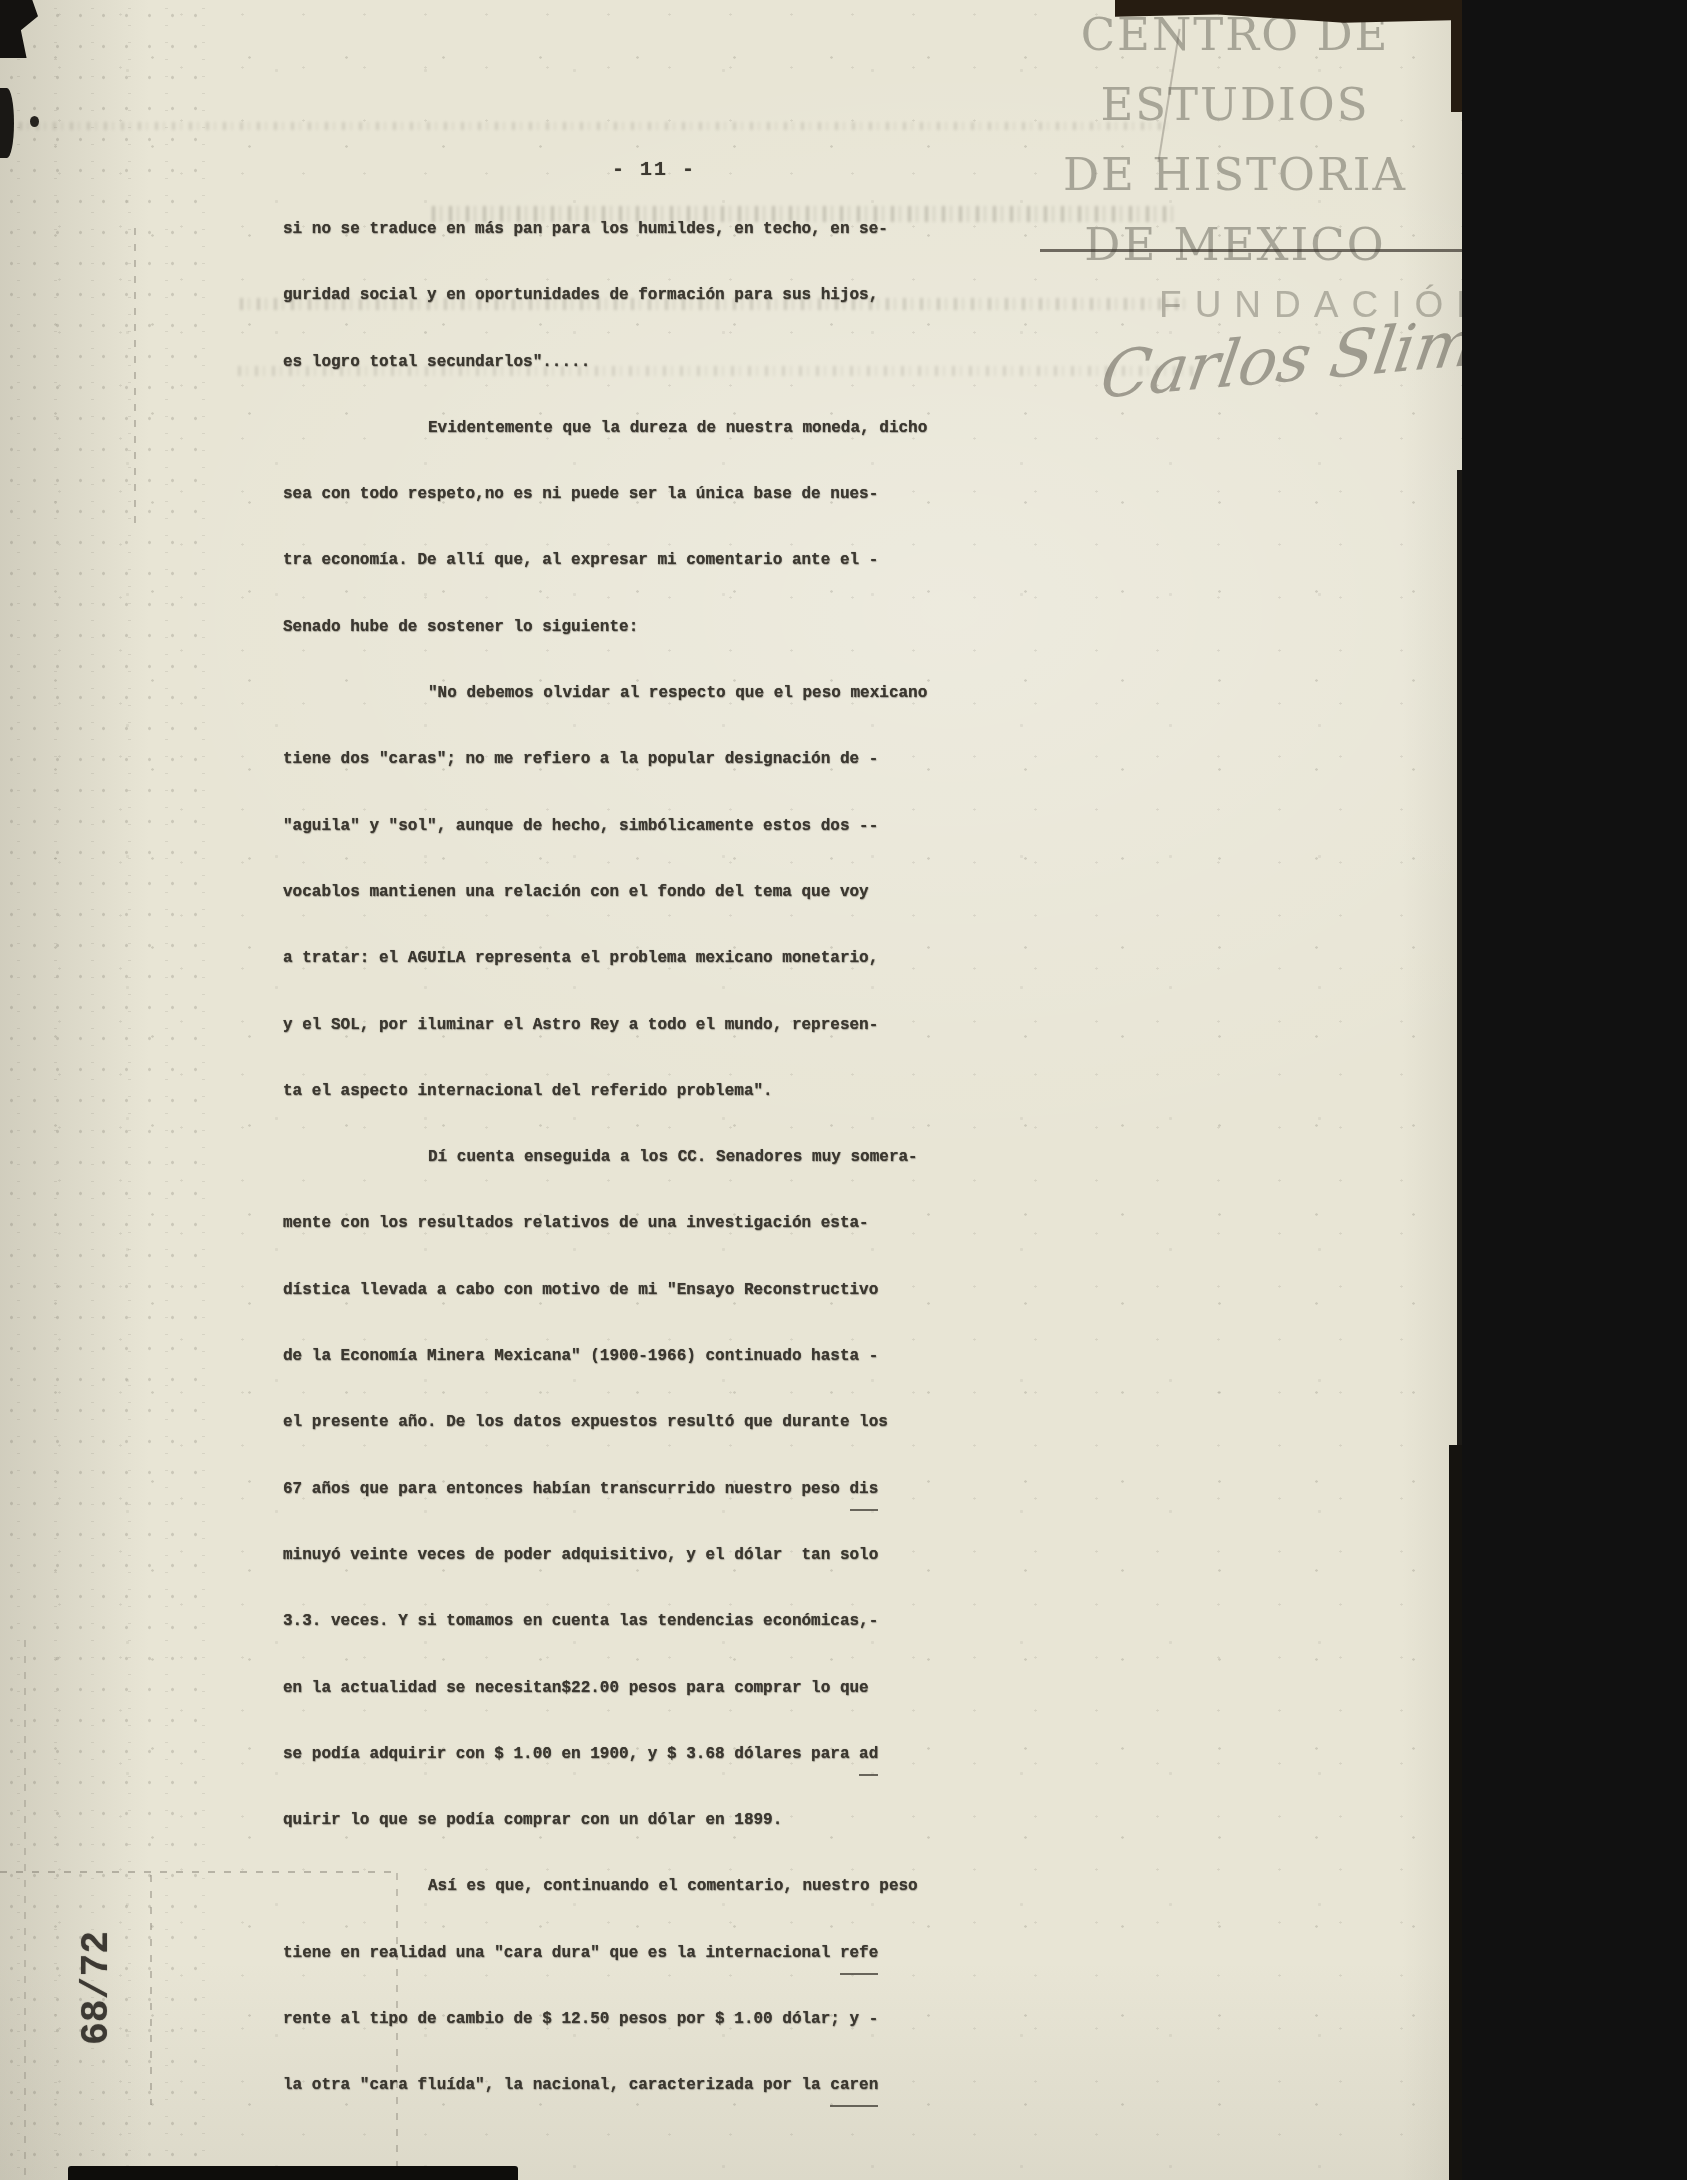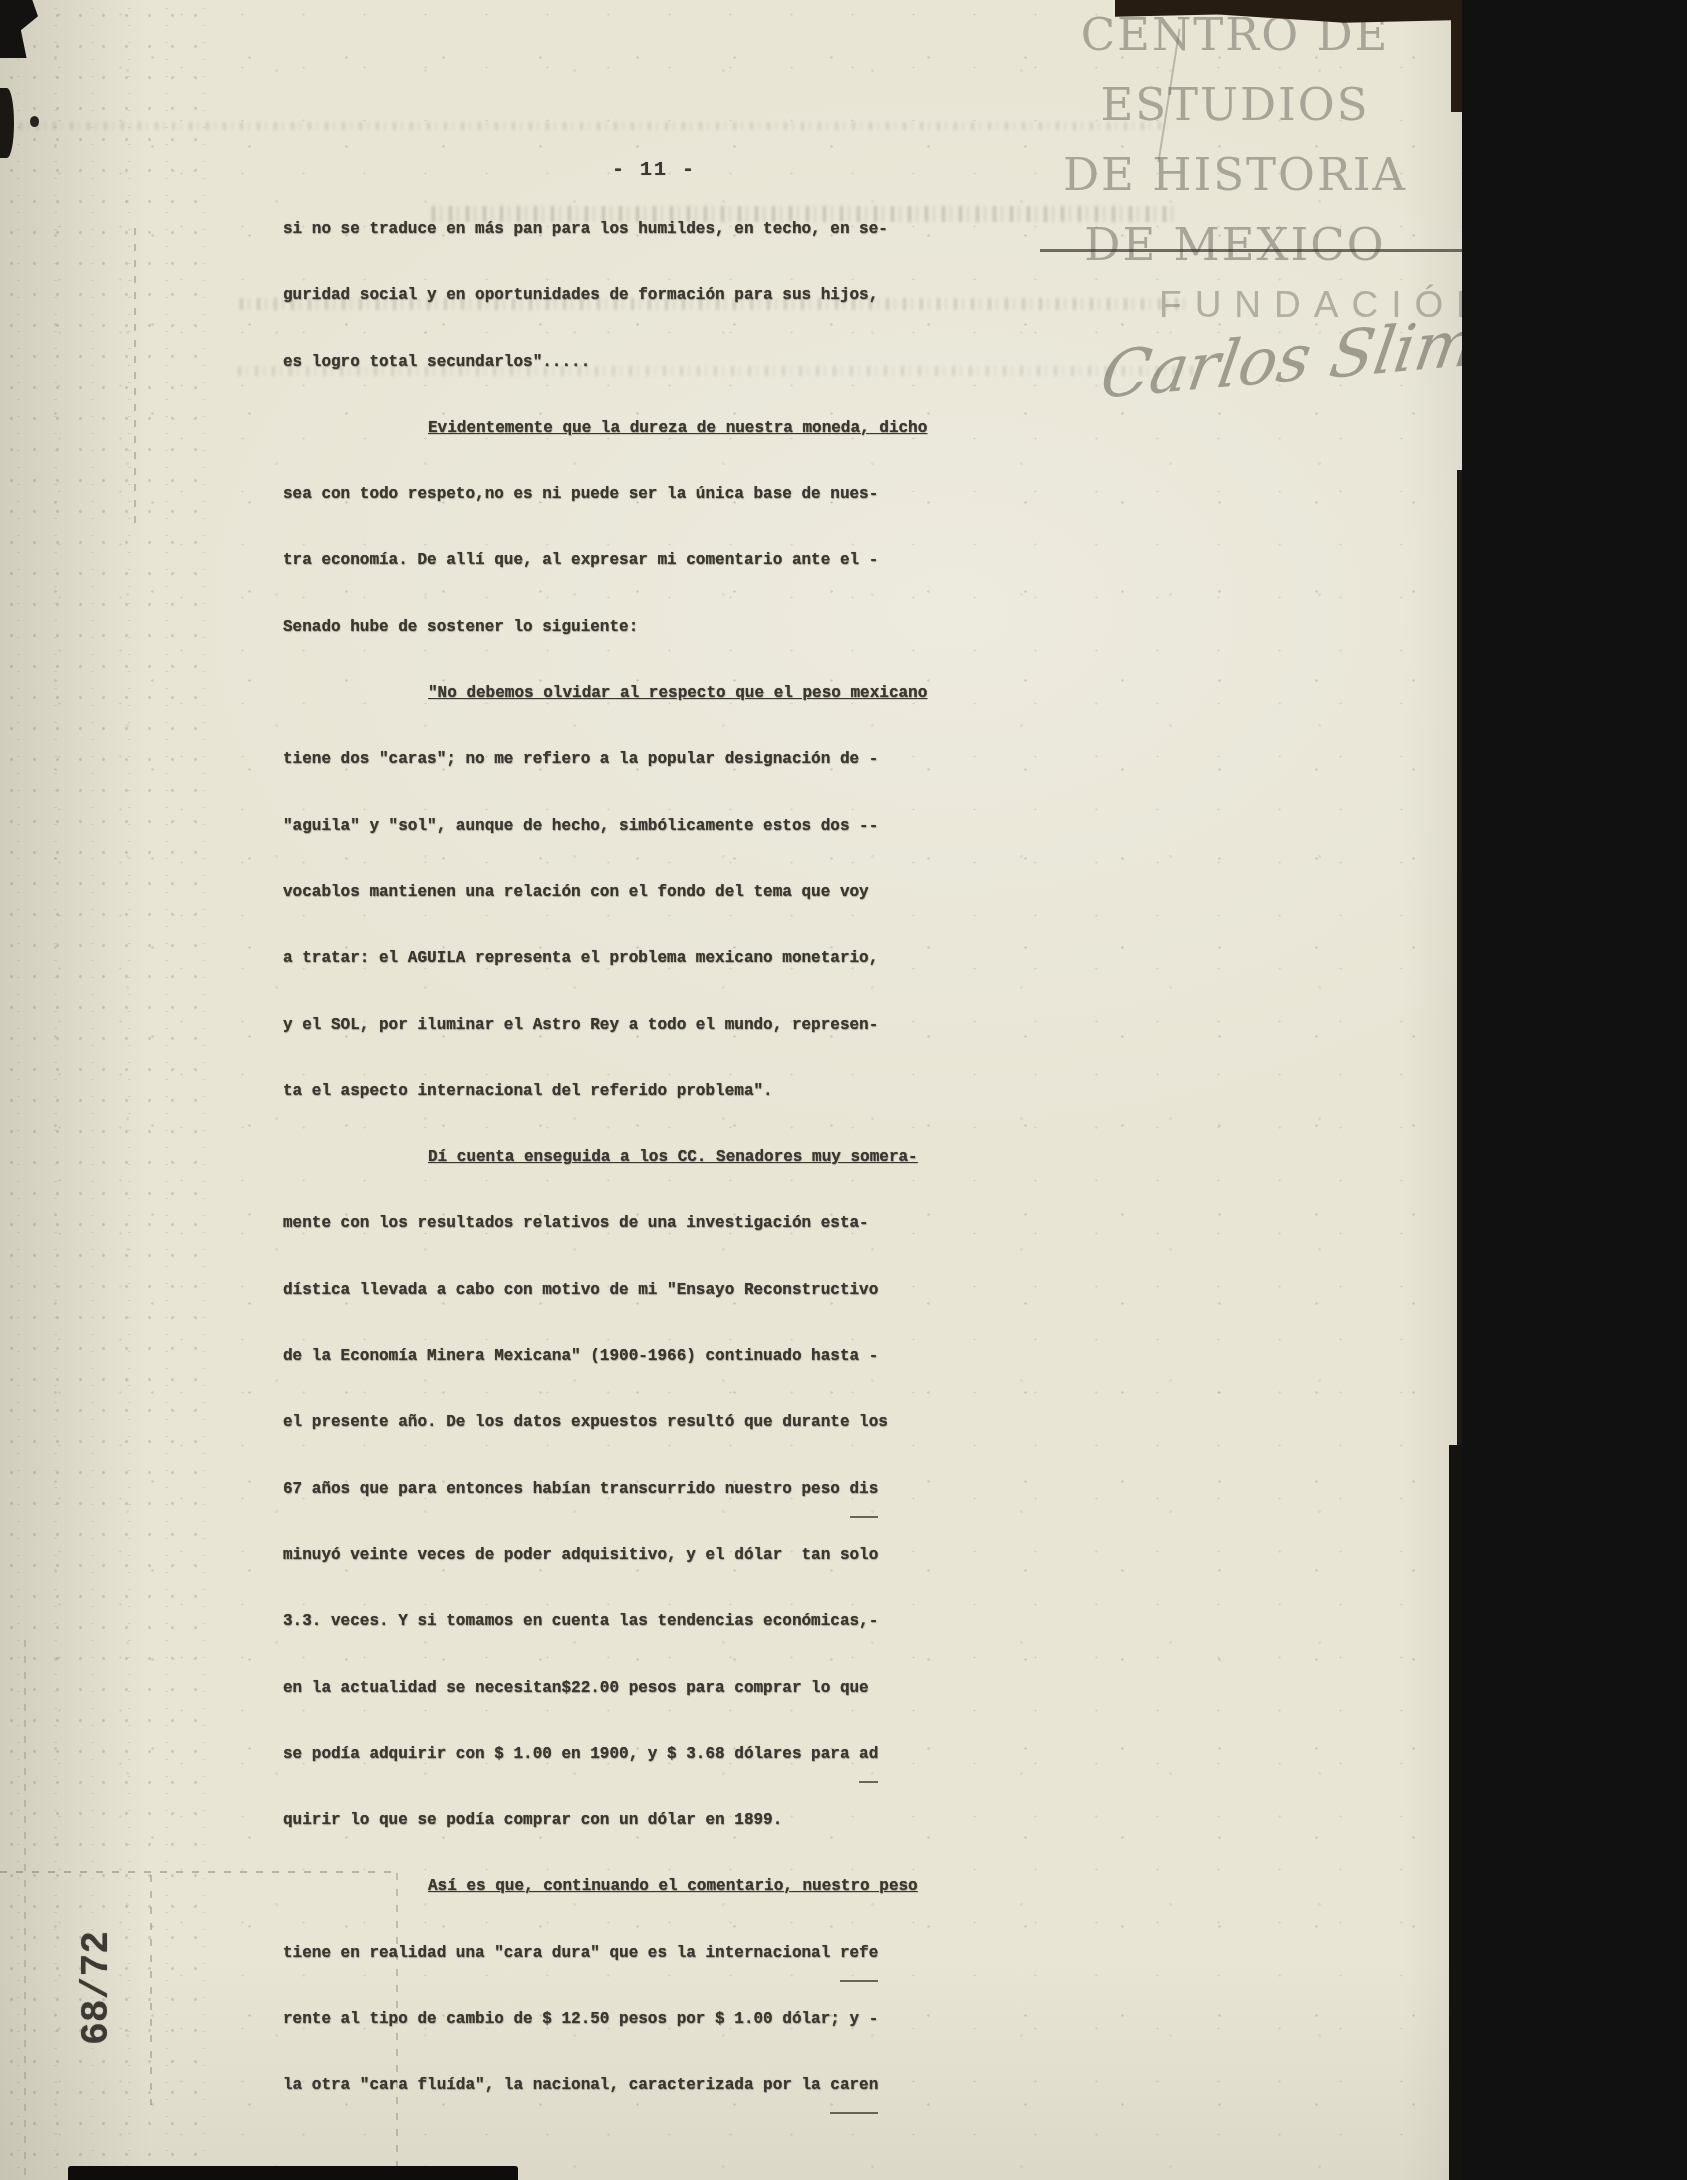--- a/index.html
+++ b/index.html
@@ -36,22 +36,22 @@
   
   .textblock{
     position:absolute;left:243px;top:196px;width:1040px;
     color:rgba(58,54,47,.92);
     font-size:16px;font-weight:bold;letter-spacing:0;margin-left:40px;
   }
   .line{
     height:66.3px;line-height:66.3px;white-space:pre;
     text-shadow:0 0 .7px rgba(55,50,44,.85), .5px .5px 1px rgba(55,50,44,.35);
   }
-  .line.indent{padding-left:145px;text-decoration:underline;}
-  .split-underline{border-bottom:2.5px solid rgba(62,57,49,.75);padding-bottom:18px;}
+  .line.indent{padding-left:145px;}
+  .split-underline{border-bottom:2.5px solid rgba(62,57,49,.75);padding-bottom:11px;}
   .page-number{
     position:absolute;left:612px;top:158px;
     font-size:20px;font-weight:bold;letter-spacing:2px;
     color:rgba(58,54,47,.9);
     text-shadow:0 0 .7px rgba(55,50,44,.85);
   }
   
   .marginalia{
     position:absolute;left:41px;top:1933px;width:112px;height:112px;
     line-height:112px;text-align:center;

